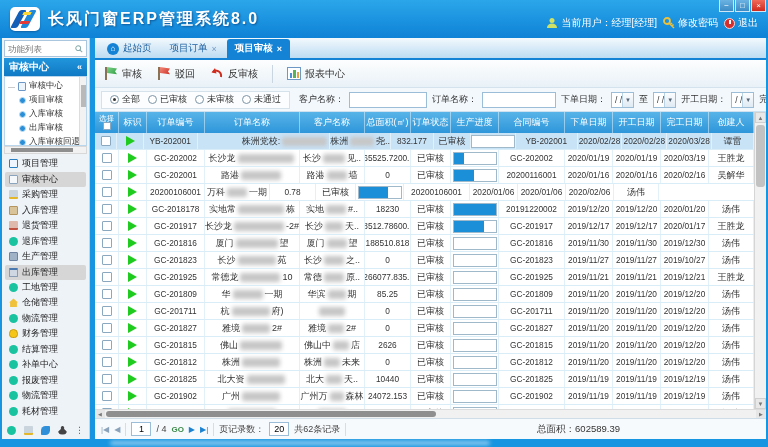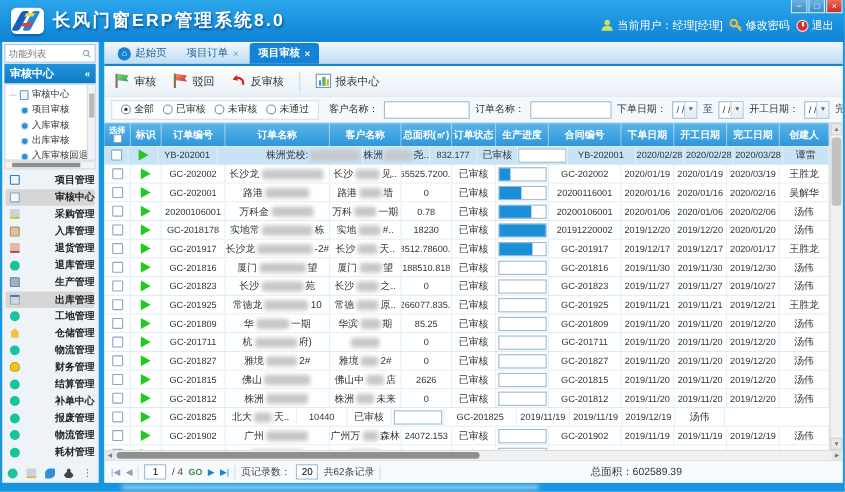--- a/index.html
+++ b/index.html
@@ -49,22 +49,22 @@
   .tnode { font-size:8.5px; color:#333; display:flex; align-items:center; gap:3px; height:14px; cursor:pointer;}
   .tnode .doc { width:8px; height:9px; background:#eef4fb; border:1px solid #6d97c4; border-radius:1px; }
   .tnode.child { padding-left:11px; }
   .bluedot { width:7px; height:7px; border-radius:50%; background:#2b8fd8; border:1.5px solid #bfe0f5;
     display:inline-block; flex:0 0 auto;}
   .tvscroll { position:absolute; right:0; top:0; bottom:0; width:7px; background:#f2f2f2; border-left:1px solid #ddd;}
   .tvscroll .thumb { position:absolute; top:8px; left:1px; width:5px; height:22px; background:#b9b9b9; }
   .thscroll { height:8px; margin:0 2px; background:#f2f2f2; border:1px solid #d8d8d8; position:relative; }
   .thscroll .thumb { position:absolute; left:6px; top:1px; height:4px; width:62px; background:#8f8f8f; }
   .menu { flex:1; display:flex; flex-direction:column; justify-content:space-around; padding:2px 3px; min-height:0;}
-  .menu-item { height:15px; display:flex; align-items:center; gap:4px; font-size:9px; font-weight:bold;
-    color:#222; padding-left:4px; border-radius:2px; cursor:pointer;justify-content:space-between; }
+  .menu-item { height:15px; display:flex; align-items:center; gap:4px; font-size:9px; font-weight:normal;
+    color:#222; padding-left:4px; border-radius:2px; cursor:pointer; }
   .menu-item.selected { background:#d6d6d6; }
   .mico { width:9px; height:9px; flex:0 0 auto; border-radius:50%; background:#19c3a0; }
   .mico.doc-blue { border-radius:1px; background:#eef5fd; border:1px solid #2a7fc0; }
   .mico.doc-gray { border-radius:1px; background:#f5f8fa; border:1px solid #8aa4bd; }
   .mico.cart { border-radius:1px; background:#c9d4dd; border-bottom:2px solid #e4b62a; }
   .mico.box-tan { border-radius:1px; background:#d9c49a; border:1px solid #b49560; }
   .mico.cart-red { border-radius:1px; background:#e0b9ad; border-bottom:2px solid #c05040; }
   .mico.machine { border-radius:1px; background:#9fb2c6; border:1px solid #6d83a0; }
   .mico.building { border-radius:1px; background:#cfd8e2; border:1px solid #8a9cb4; border-top:2px solid #4a7ab0;}
   .mico.home-gold { background:#f0c23c; border-radius:1px; clip-path:polygon(50% 0,100% 45%,88% 45%,88% 100%,12% 100%,12% 45%,0 45%); }
@@ -117,21 +117,21 @@
     font-family:inherit; outline:none;}
   .fl-input.cust { width:78px; } .fl-input.ord { width:74px; }
   .datebox { height:16px; border:1px solid #9bbdd8; background:#fff; display:flex; align-items:center; width:56px;}
   .datebox .dtxt { flex:1; font-size:8.5px; color:#333; padding-left:3px; }
   .datebox .drop { width:11px; height:100%; border-left:1px solid #b9d2e4; background:linear-gradient(#fcfdfe,#dfeaf3);
     font-size:6px; color:#567; text-align:center; line-height:15px; cursor:pointer;}
 
   
   .gridwrap { position:relative; flex:1; min-height:0; display:flex; }
   .grid { width:659px; display:flex; flex-direction:column; }
-  .ghead { height:21px; background:linear-gradient(#58b4e8,#2e96da); display:flex; color:#fff; flex:0 0 21px;font-weight:bold;}
+  .ghead { height:21px; background:linear-gradient(#58b4e8,#2e96da); display:flex; color:#fff; flex:0 0 21px;}
   .ghead .hc { border-right:1px solid rgba(255,255,255,.45); display:flex; flex-direction:column;
     align-items:center; justify-content:center; font-size:9px; overflow:hidden; }
   .ghead .hc .sel-label { font-size:7.5px; line-height:7px; }
   .gbody { flex:1; overflow:hidden; background:#fff; }
   .grow { height:17px; display:flex; border-bottom:1px solid #d9edf9; background:#fff; cursor:pointer;}
   .grow.selected { background:#c8e2f6; }
   .gc { border-right:1px solid #e2f0fa; display:flex; align-items:center; justify-content:center;
     font-size:9px; color:#333; overflow:hidden; white-space:nowrap; }
   .gc.date { font-size:8.3px; }
   .chk { width:10px; height:10px; background:#fff; border:1px solid #8aa8c0; border-radius:1px; cursor:pointer;}
@@ -555,24 +555,20 @@
                 <div class="gc" style="width: 45px;">吴解华</div>
               </div>
               <div class="grow">
                 <div class="gc" style="width: 24px;">
                   <span class="chk"></span>
                 </div>
                 <div class="gc" style="width: 28px;">
                   <span class="tri"></span>
                 </div>
                 <div class="gc" style="width: 58px; font-size: 8.3px;">20200106001</div>
-                <div class="gc" style="width: 95px;">
-                  <span>万科金</span>
-                  <span class="blurseg" style="width: 38px;"></span>
-                </div>
                 <div class="gc" style="width: 65px;">
                   <span>万科</span>
                   <span class="blurseg" style="width: 20px;"></span>
                   <span>一期</span>
                 </div>
                 <div class="gc" style="width: 46px; font-size: 8.3px;">0.78</div>
                 <div class="gc" style="width: 40px;">已审核</div>
                 <div class="gc" style="width: 48px;">
                   <div class="pbox">
                     <div class="pfill" style="width: 70%;"></div>
@@ -891,20 +887,24 @@
                 <div class="gc" style="width: 45px;">汤伟</div>
               </div>
               <div class="grow">
                 <div class="gc" style="width: 24px;">
                   <span class="chk"></span>
                 </div>
                 <div class="gc" style="width: 28px;">
                   <span class="tri"></span>
                 </div>
                 <div class="gc" style="width: 58px; font-size: 8.3px;">GC-201825</div>
+                <div class="gc" style="width: 95px;">
+                  <span>北大资</span>
+                  <span class="blurseg" style="width: 38px;"></span>
+                </div>
                 <div class="gc" style="width: 65px;">
                   <span>北大</span>
                   <span class="blurseg" style="width: 16px;"></span>
                   <span>天..</span>
                 </div>
                 <div class="gc" style="width: 46px; font-size: 8.3px;">10440</div>
                 <div class="gc" style="width: 40px;">已审核</div>
                 <div class="gc" style="width: 48px;">
                   <div class="pbox">
                     <div class="pfill" style="width: 0%;"></div>

